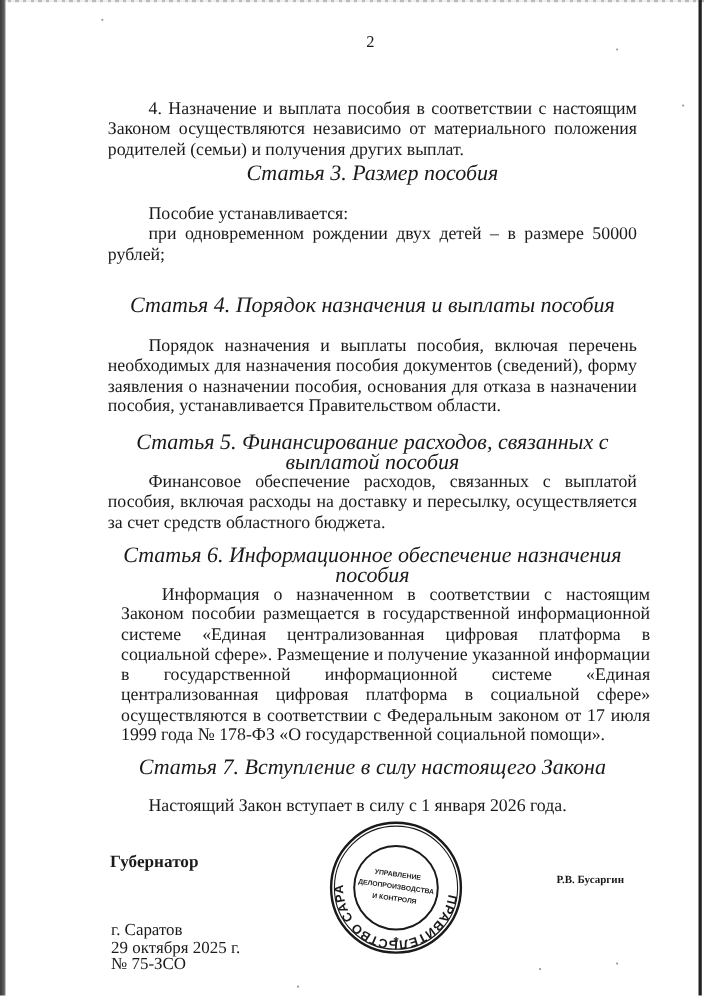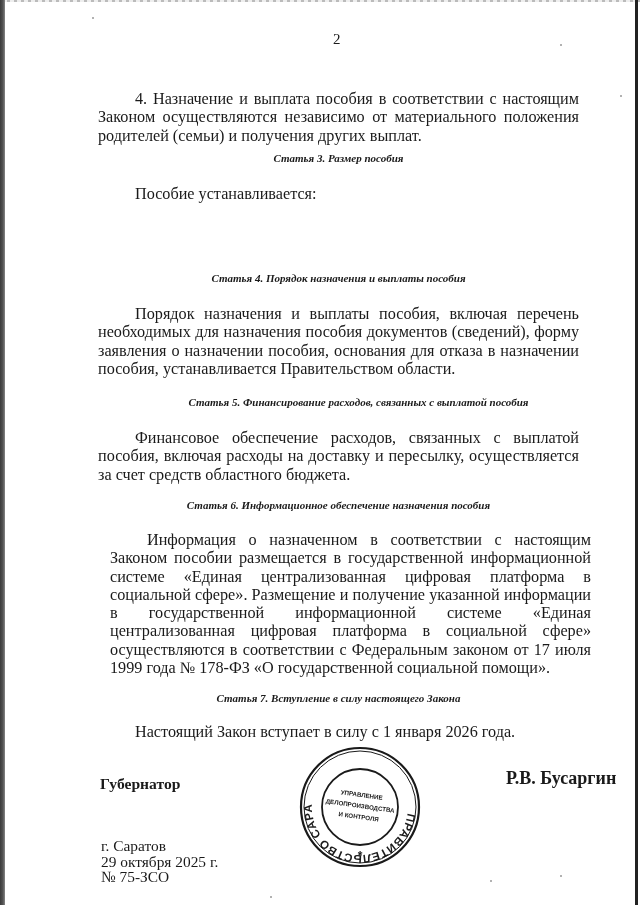--- a/index.html
+++ b/index.html
@@ -43,39 +43,39 @@
     }
     .block p {
       margin: 0;
       text-indent: 37px;
     }
     .heading {
       position: absolute;
       left: 98px;
       width: 481px;
       text-align: center;
-      font-weight: bold;
+      font-weight: normal;
       font-style: italic;
-      font-size: 11px;
+      font-size: 20px;
       line-height: 18px;
     }
     .sig-title {
       position: absolute;
       left: 100px;
       top: 775px;
       font-weight: bold;
       font-size: 15.6px;
       line-height: 18.5px;
     }
     .sig-name {
       position: absolute;
       left: 506px;
-      top: 768px;
+      top: 795px;
       font-weight: bold;
-      font-size: 18px;
+      font-size: 10px;
     }
     .sig-meta {
       position: absolute;
       left: 101px;
       top: 838px;
       font-size: 15.4px;
       line-height: 15.5px;
     }
     .stamp {
       position: absolute;
@@ -95,28 +95,29 @@
 
 <div class="page-number">2</div>
 
 <div class="block" style="top:78px;margin-top:12px;">
   <p>4. Назначение и выплата пособия в соответствии с настоящим Законом осуществляются независимо от материального положения родителей (семьи) и получения других выплат.</p>
 </div>
 
 <div class="heading" style="top:149px;">Статья 3. Размер пособия</div>
 <div class="block" style="top:185px;">
   <p>Пособие устанавливается:</p>
+  <p>при одновременном рождении двух детей – в размере 50000 рублей;</p>
 </div>
 
 <div class="heading" style="top:269px;">Статья 4. Порядок назначения и выплаты пособия</div>
 <div class="block" style="top:305px;">
   <p>Порядок назначения и выплаты пособия, включая перечень необходимых для назначения пособия документов (сведений), форму заявления о назначении пособия, основания для отказа в назначении пособия, устанавливается Правительством области.</p>
 </div>
 
-<div class="heading" style="top:393px; left:92px; width:493px;margin-left:20px;">Статья 5. Финансирование расходов, связанных с выплатой пособия</div>
+<div class="heading" style="top:393px; left:92px; width:493px;">Статья 5. Финансирование расходов, связанных с выплатой пособия</div>
 <div class="block" style="top:429px;">
   <p>Финансовое обеспечение расходов, связанных с выплатой пособия, включая расходы на доставку и пересылку, осуществляется за счет средств областного бюджета.</p>
 </div>
 
 <div class="heading" style="top:496px;text-align:center;">Статья 6. Информационное обеспечение назначения пособия</div>
 <div class="block" style="top:531px;margin-left:12px;">
   <p>Информация о назначенном в соответствии с настоящим Законом пособии размещается в государственной информационной системе «Единая централизованная цифровая платформа в социальной сфере». Размещение и получение указанной информации в государственной информационной системе «Единая централизованная цифровая платформа в социальной сфере» осуществляются в соответствии с Федеральным законом от 17 июля 1999 года № 178-ФЗ «О государственной социальной помощи».</p>
 </div>
 
 <div class="heading" style="top:689px;">Статья 7. Вступление в силу настоящего Закона</div>

